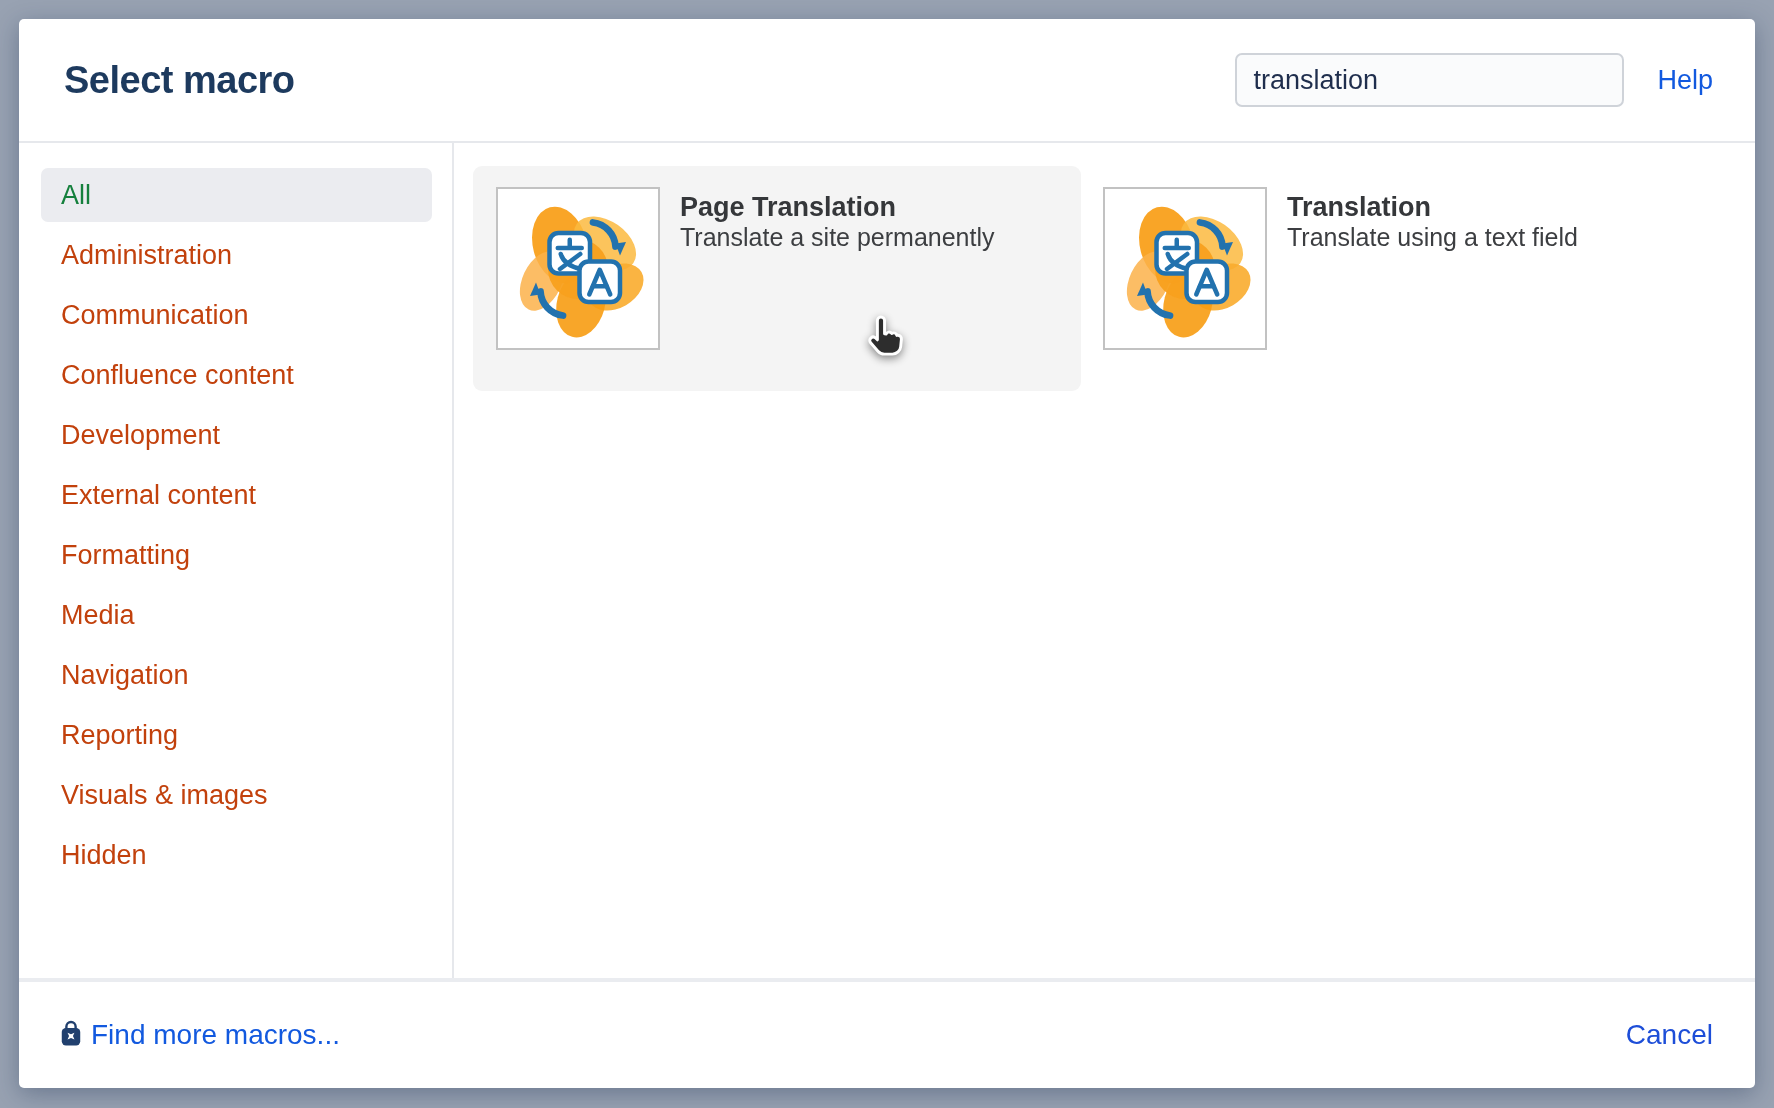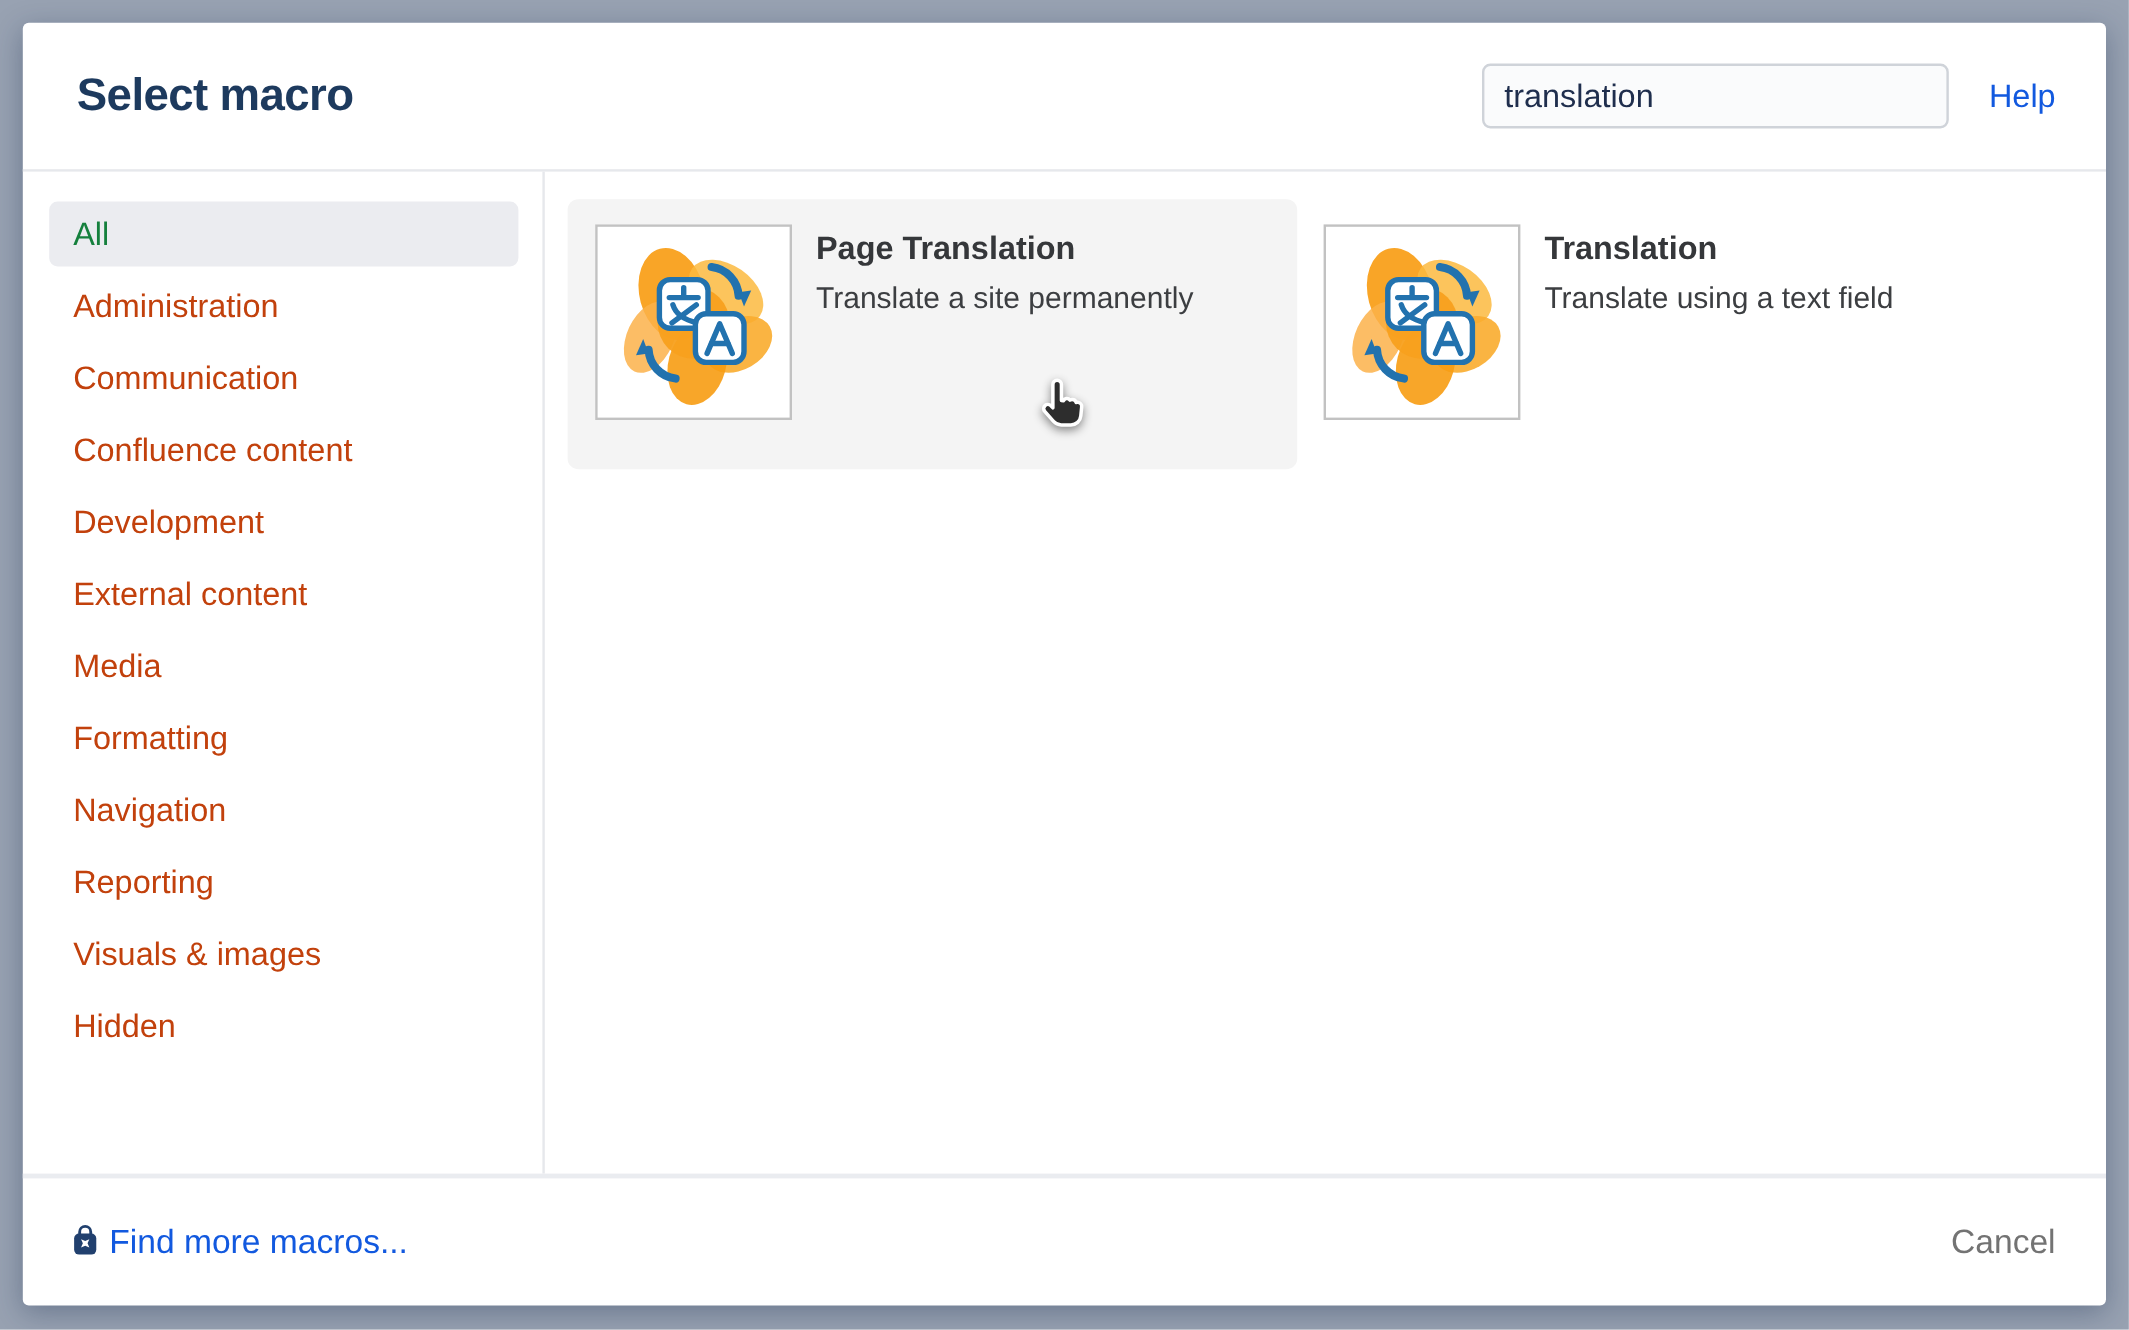--- a/index.html
+++ b/index.html
@@ -58,35 +58,35 @@
   .card.highlighted { background:#f4f4f4; }
   .card:nth-of-type(1) { left:19px;  width:608px; }
   .card:nth-of-type(2) { left:626px; width:640px; }
   .icon-box {
     width:164px; height:163px; flex:0 0 auto;
     background:#fff; border:2px solid #c2c2c2;
     display:flex; align-items:center; justify-content:center;
     overflow:hidden;
   }
   .card-text { margin-left:20px; padding-top:5px; }
-  .card-title { font-size:27px; font-weight:700; color:#35373a; margin-bottom:12px; }
+  .card-title { font-size:27px; font-weight:700; color:#35373a; }
   .card-desc  { font-size:25px; color:#3c3e41; }
   
   .footer {
     flex:0 0 auto; height:110px;
     border-top:4px solid #eaecf0;
     display:flex; align-items:center;
     padding:0 42px 0 40px;
   }
   .find-more {
     display:flex; align-items:flex-start; gap:8px;
     font-size:28px; color:#1259df; cursor:pointer; text-decoration:none;
     flex:1 1 auto;
   }
-  .cancel-link { font-size:28px; color:#737373; cursor:pointer; text-decoration:none; }
+  .cancel-link { font-size:28px; color:#1d4ed8; cursor:pointer; text-decoration:none; }
   
   .cursor {
     position:absolute; left:862px; top:314px; width:44px; height:48px;
     pointer-events:none; filter:drop-shadow(0 3px 4px rgba(0,0,0,.45));
   }
 </style>
 </head>
 <body>
 
 <svg width="0" height="0" style="position:absolute" aria-hidden="true">
@@ -134,23 +134,23 @@
         <li>Administration</li>
 
         <li>Communication</li>
 
         <li>Confluence content</li>
 
         <li>Development</li>
 
         <li>External content</li>
 
+        <li>Formatting</li>
+
         <li>Media</li>
-
-        <li>Formatting</li>
 
         <li>Navigation</li>
 
         <li>Reporting</li>
 
         <li>Visuals &amp; images</li>
 
         <li>Hidden</li>
 
     </ul>

